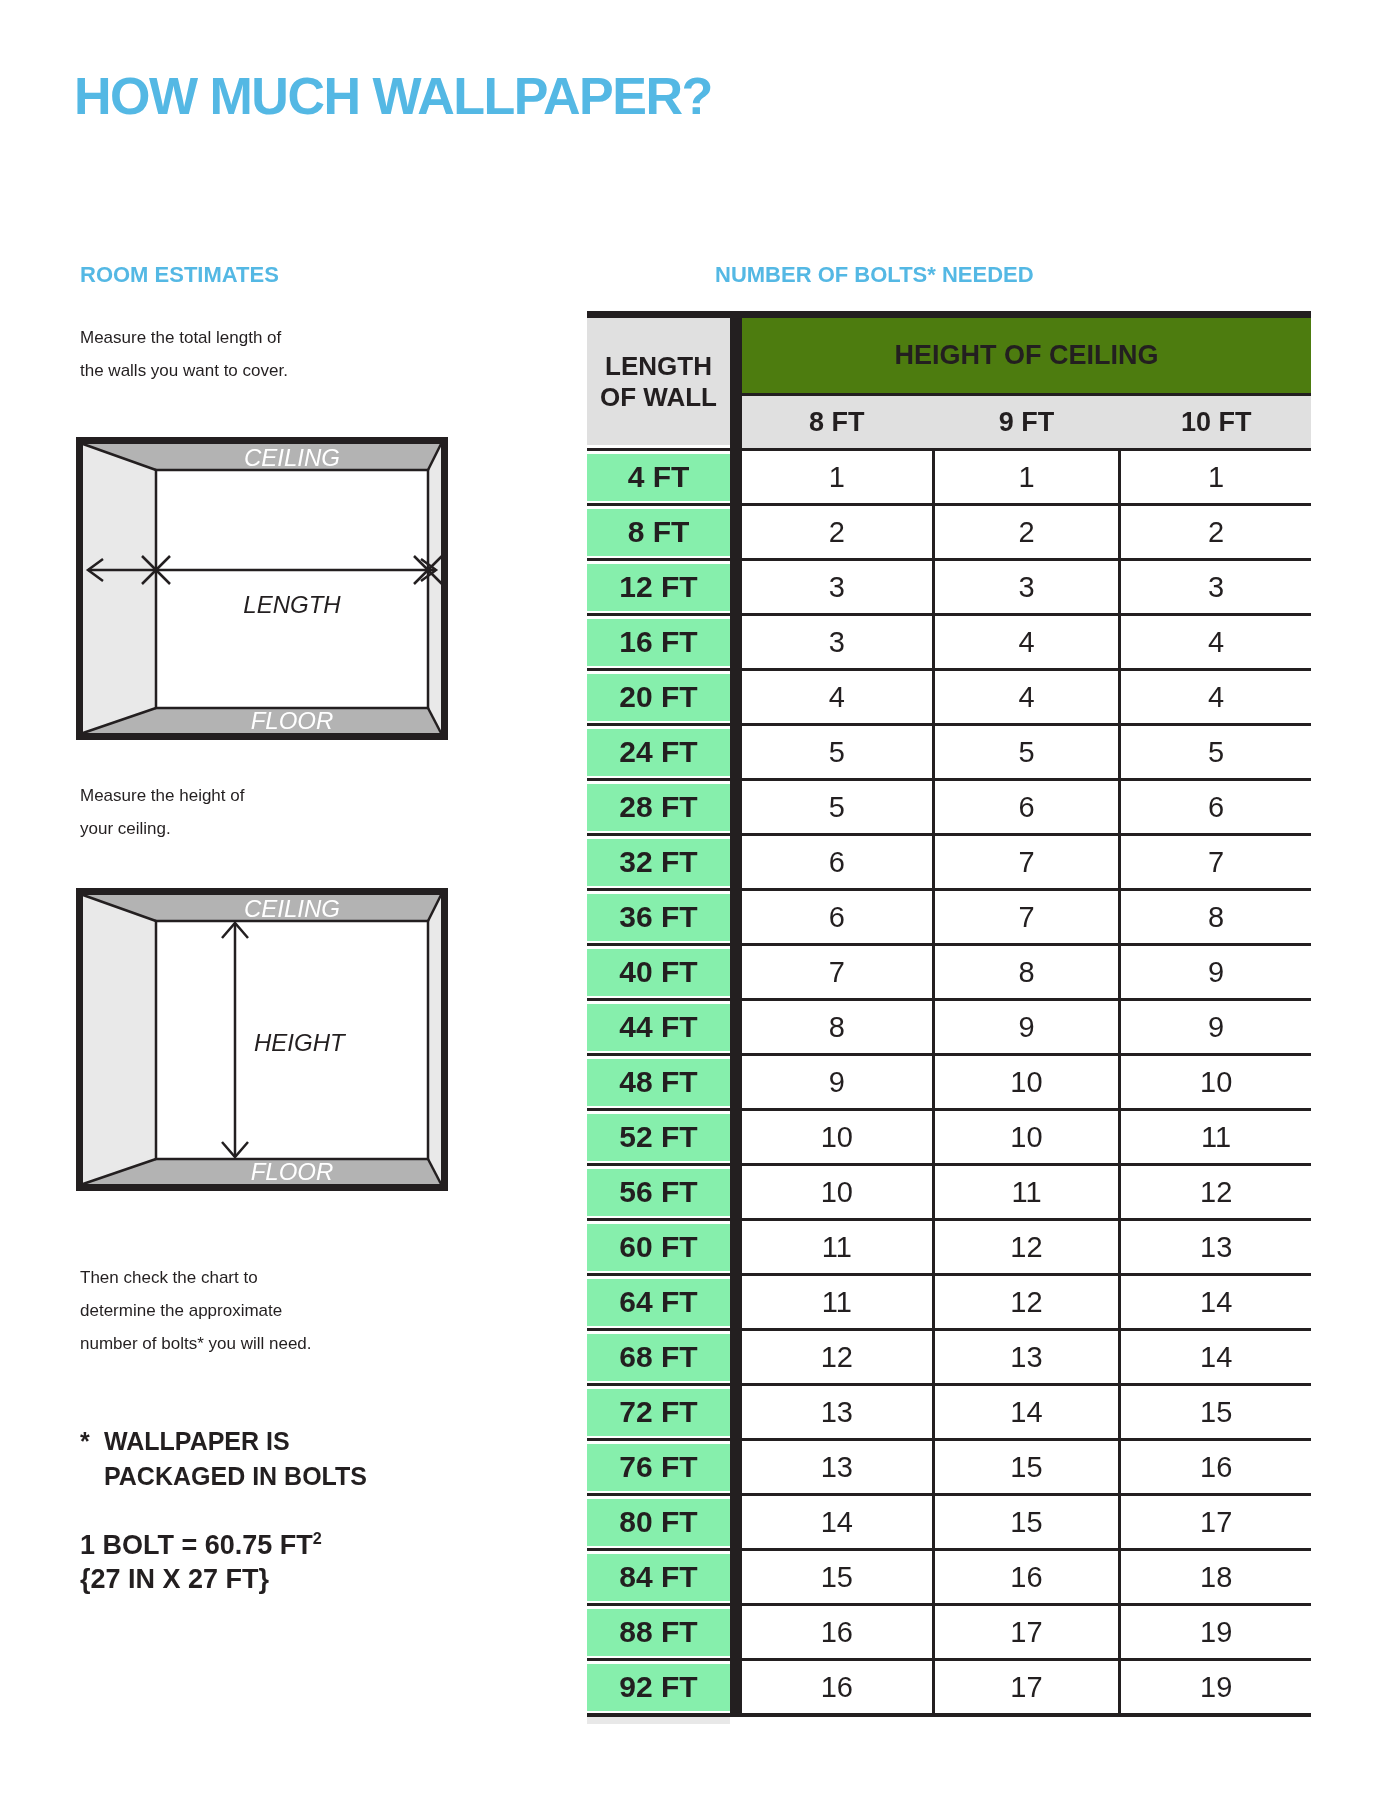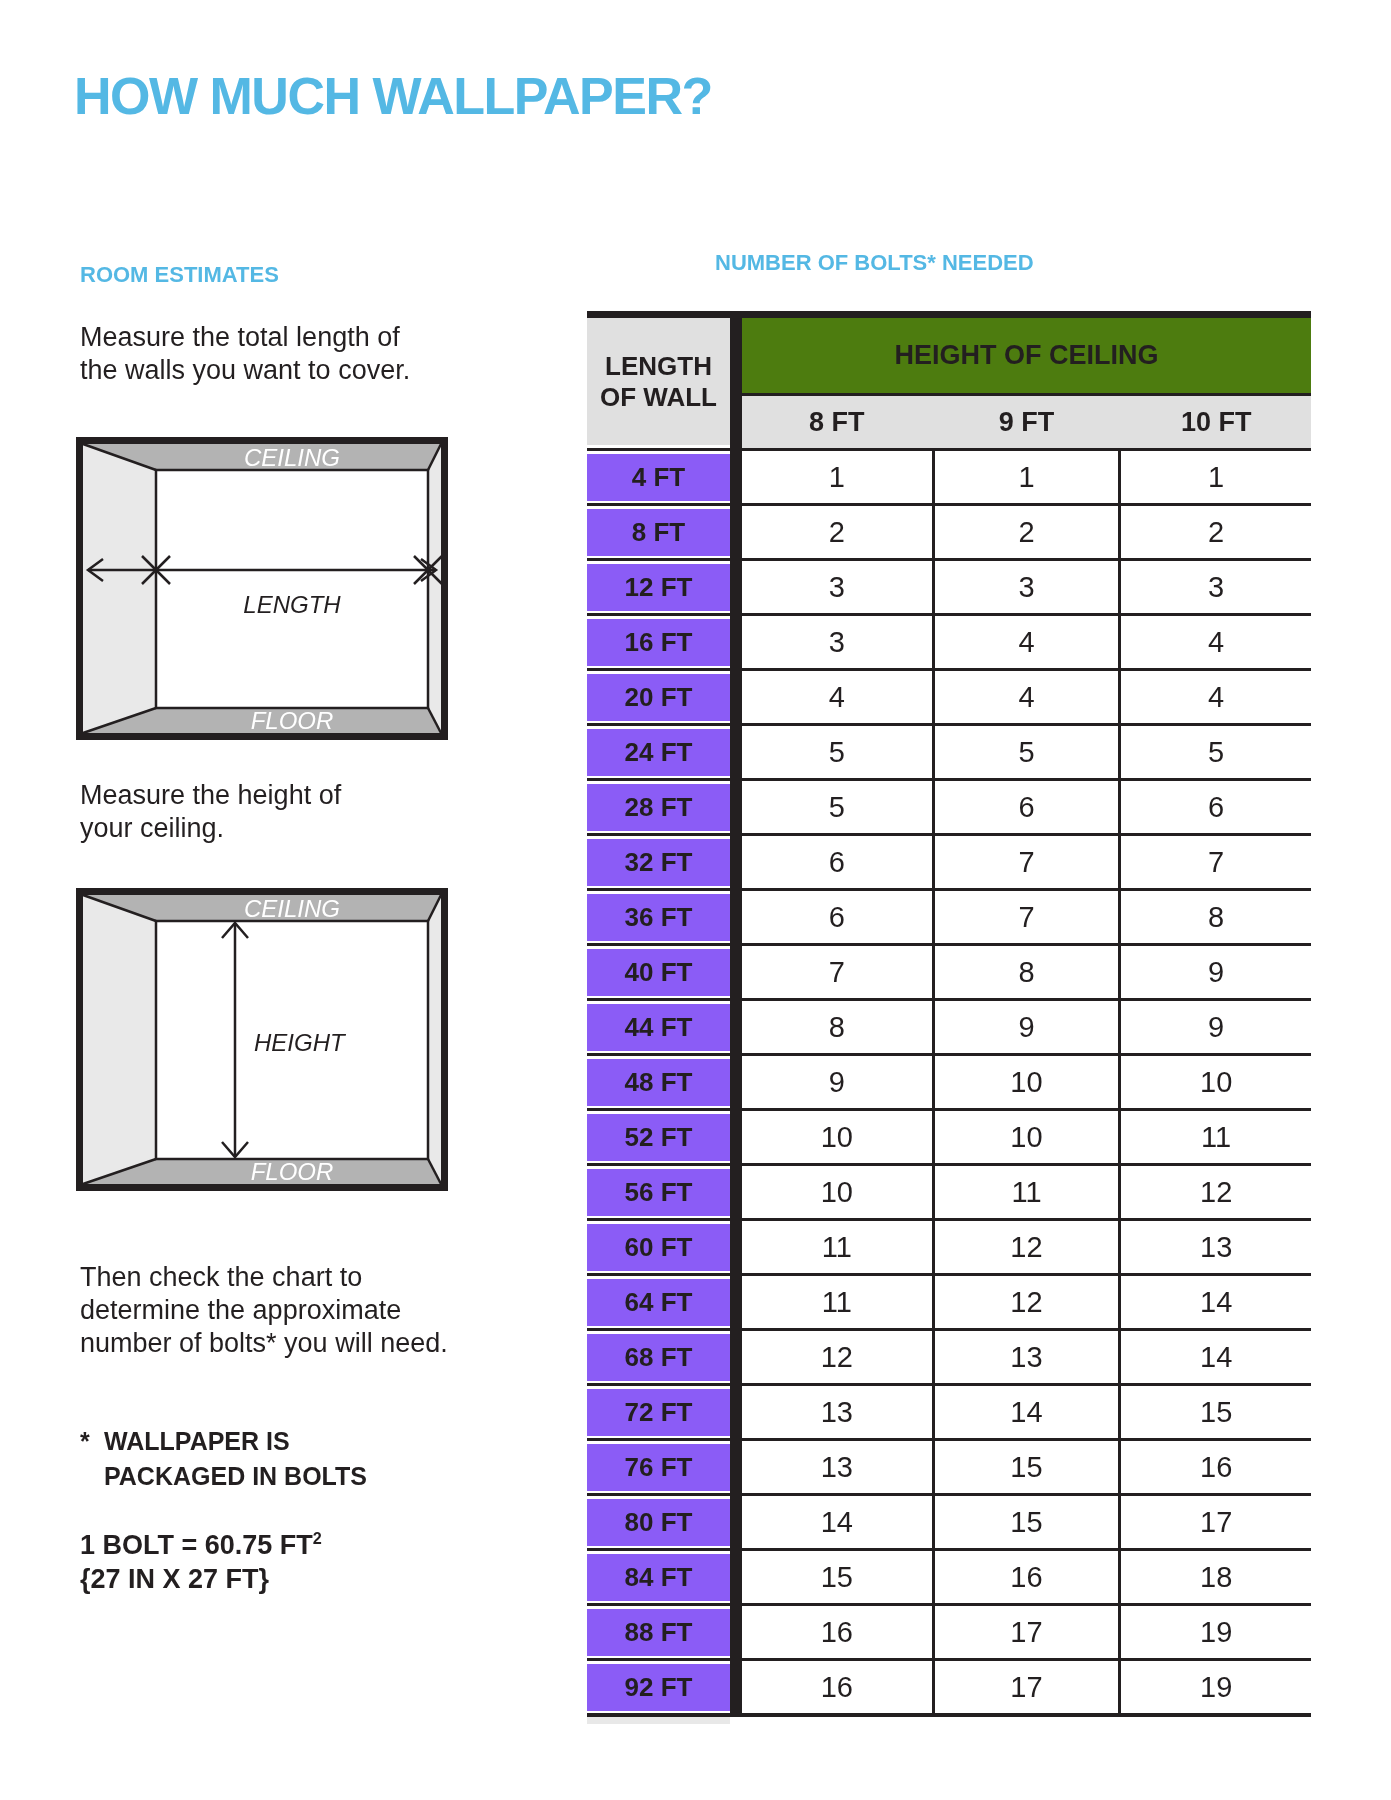--- a/index.html
+++ b/index.html
@@ -12,25 +12,25 @@
   
   .page-title {
     position:absolute; left:74px; top:66px;
     font-size:52px; font-weight:bold; letter-spacing:-1.5px;
     color:#54b8e4; white-space:nowrap;
   }
   .section-heading {
     font-size:22px; font-weight:bold; color:#54b8e4; white-space:nowrap;
   }
   #room-estimates-heading { position:absolute; left:80px; top:262px; }
-  #bolts-needed-heading   { position:absolute; left:715px; top:250px; }
+  #bolts-needed-heading   { position:absolute; left:715px; top:262px; }
 
   .para {
     position:absolute; left:80px;
-    font-size:27px; line-height:33px; white-space:pre-line; color:#231f20;
+    font-size:17px; line-height:33px; white-space:pre-line; color:#231f20;
   }
   #step1 { top:321px; }
   #step2 { top:779px; }
   #step3 { top:1231px;margin-top:30px; }
 
   .footnote {
     position:absolute; left:80px; top:1424px;
     font-size:25px; font-weight:bold; line-height:35px;
   }
   .footnote .star { position:absolute; left:0; top:0; }
@@ -71,23 +71,23 @@
   .sub-hdr {
     background:#e0e0e0; display:flex; align-items:center; justify-content:center;
     font-size:27px; font-weight:bold;
   }
 
   .t-row {
     display:grid; grid-template-columns:143px 12px 1fr 1fr 1fr;
     height:55px; border-top:3px solid #231f20; box-sizing:border-box;
   }
   .len-cell {
-    background:#8b5cf6; margin:2.5px 0;
+    background:#86efac; margin:2.5px 0;
     display:flex; align-items:center; justify-content:center;
-    font-size:26px; font-weight:bold;
+    font-size:30px; font-weight:bold;
   }
   .val-cell {
     background:#ffffff; display:flex; align-items:center; justify-content:center;
     font-size:29px;
   }
   .val-cell.mid { border-left:3px solid #231f20; border-right:3px solid #231f20; }
 </style>
 </head>
 <body>
 

